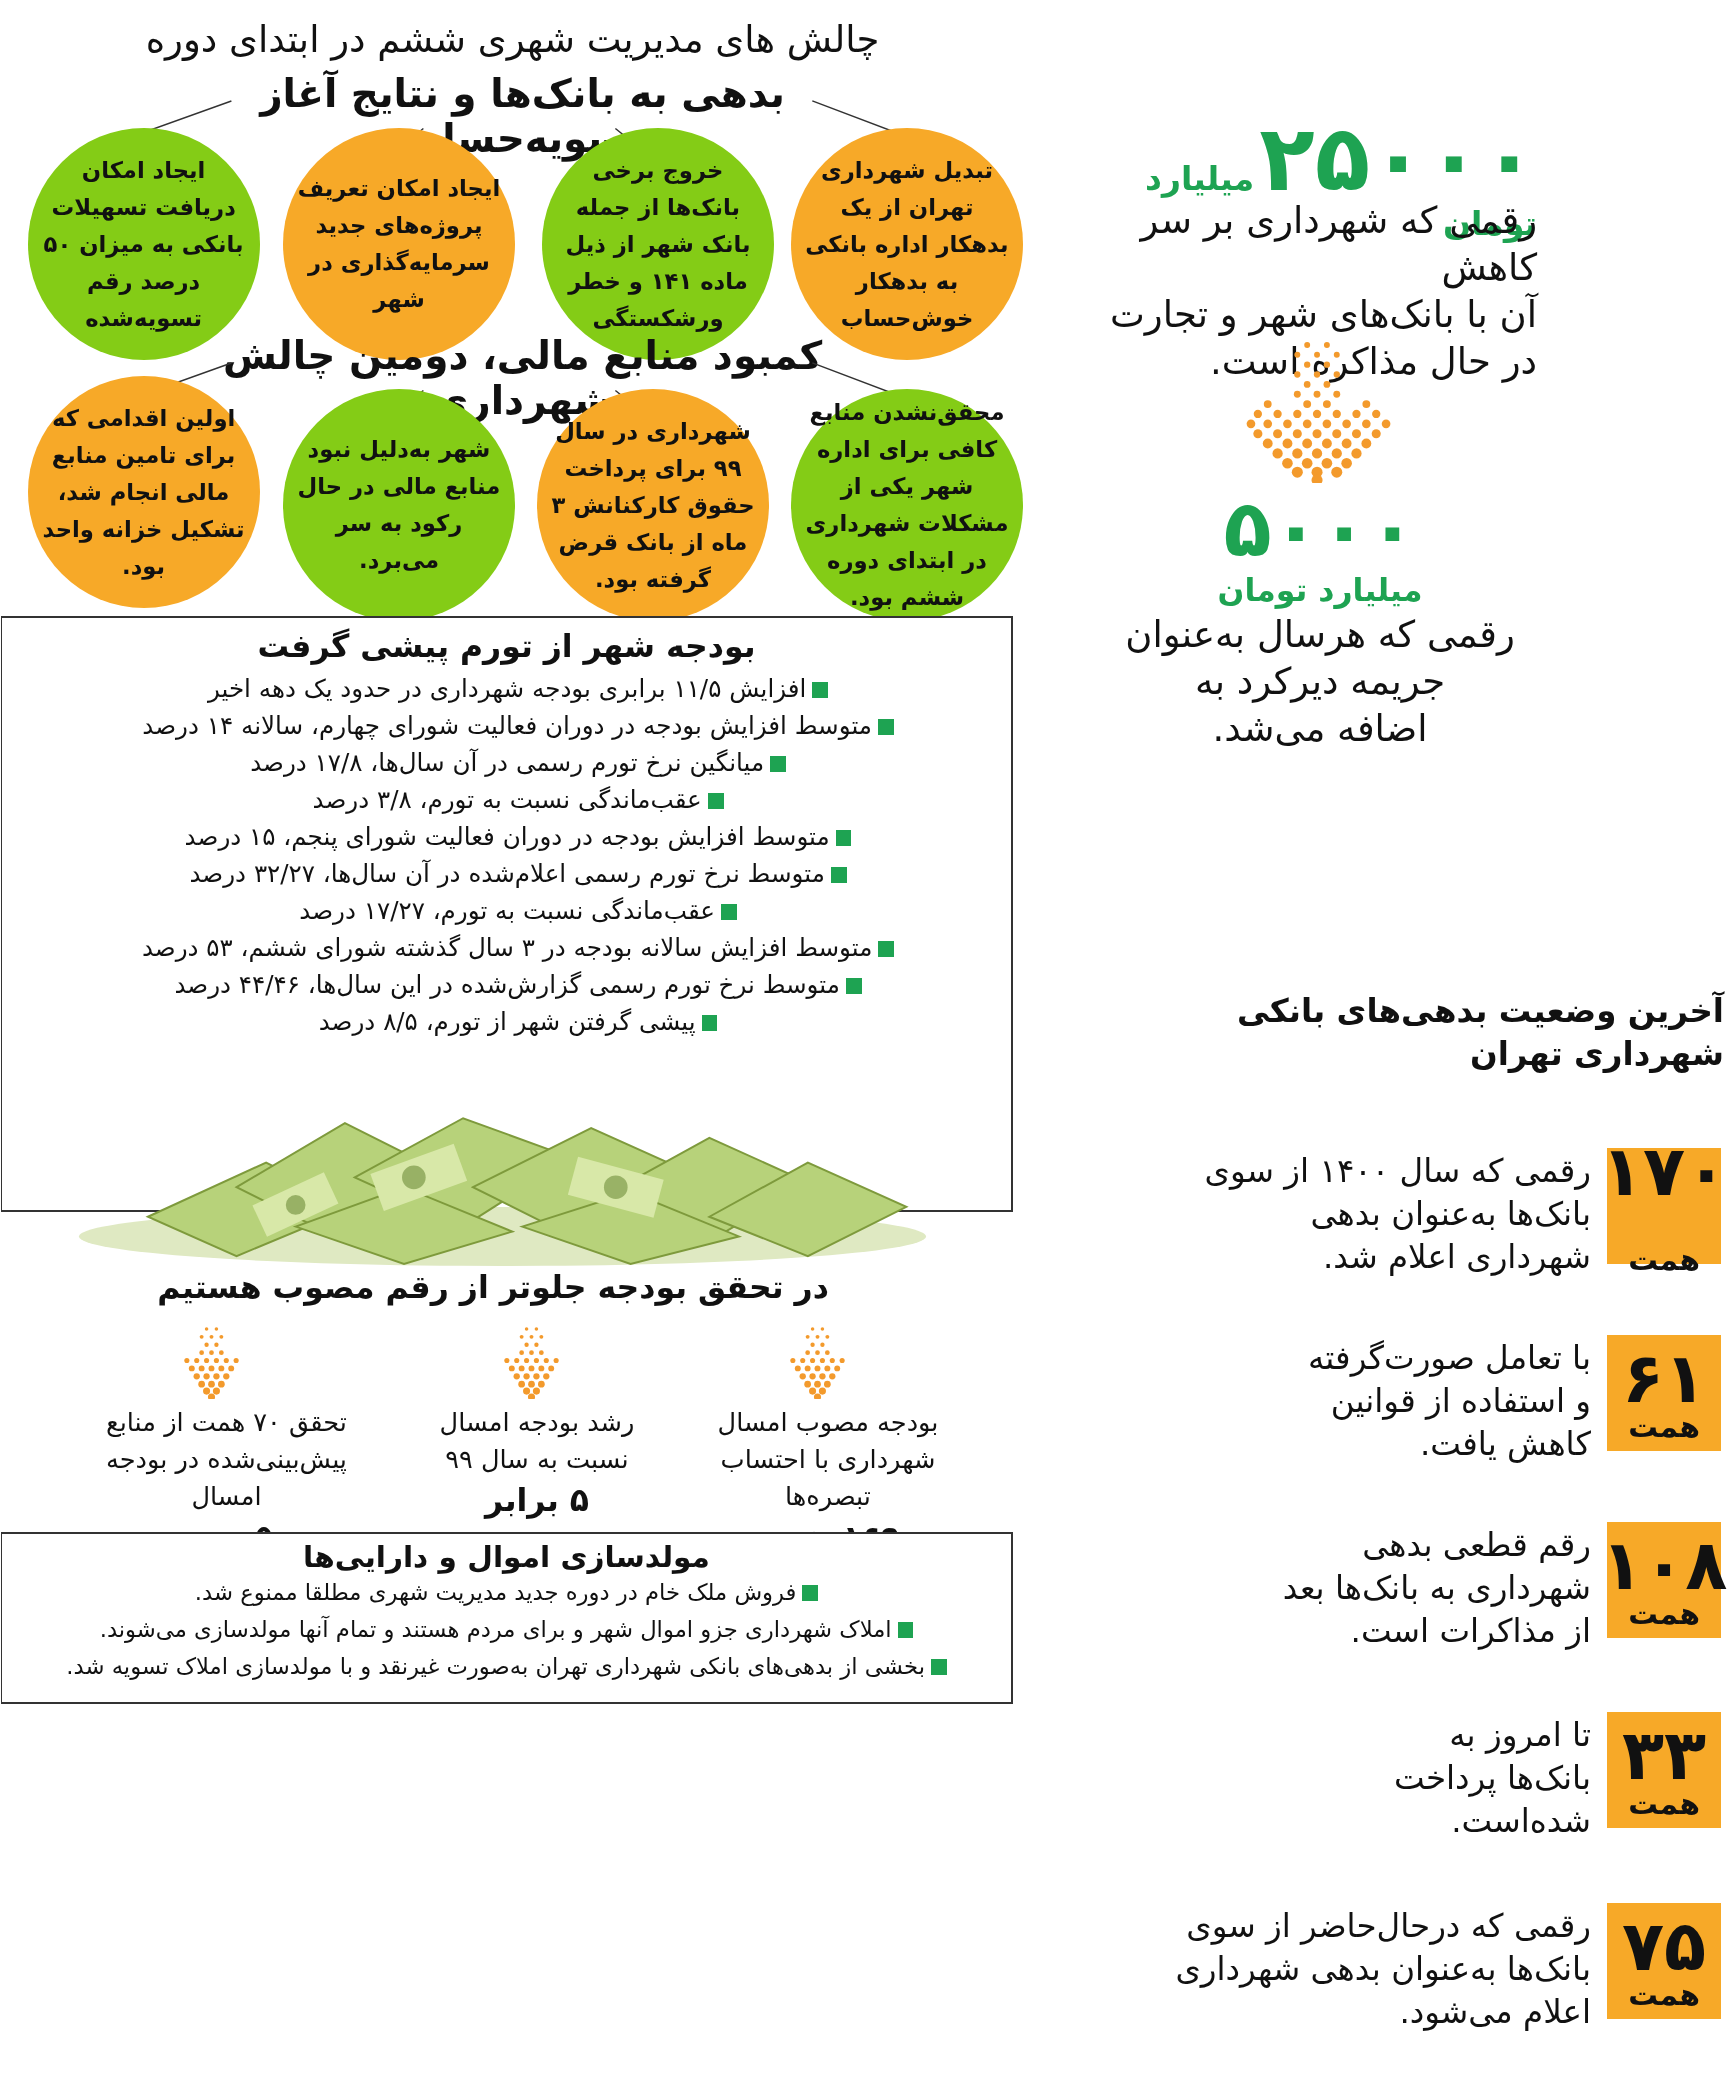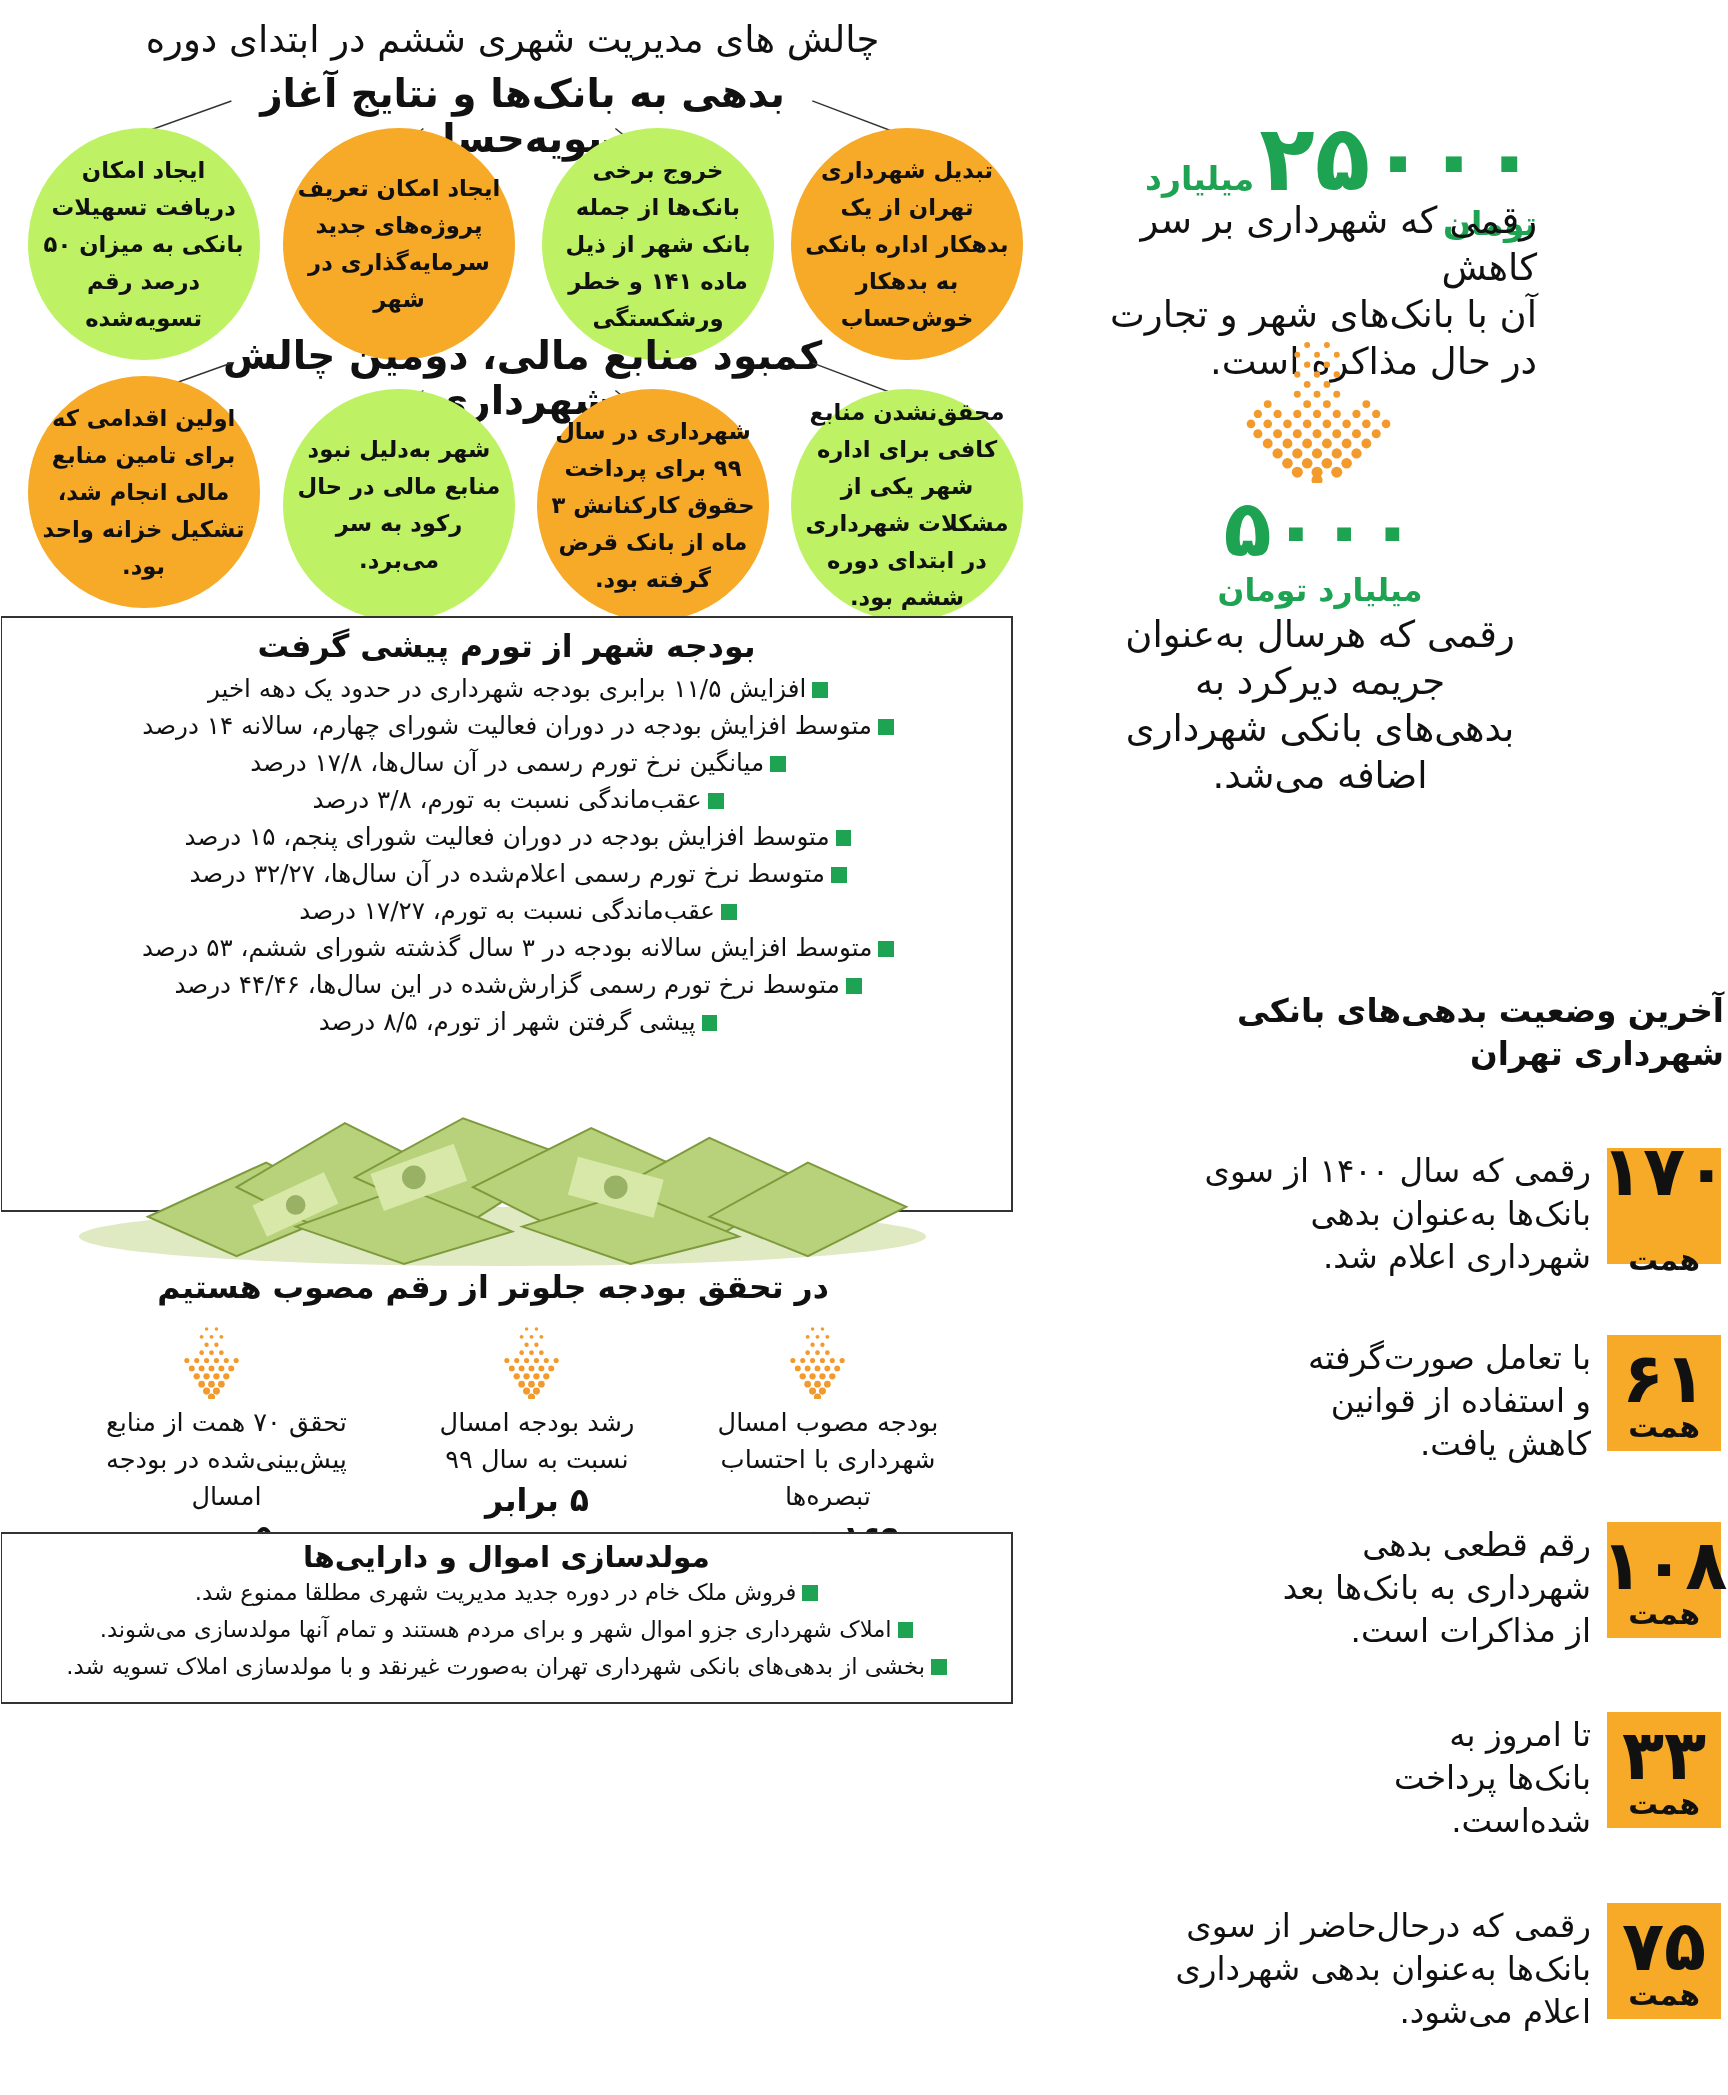--- a/index.html
+++ b/index.html
@@ -5,21 +5,21 @@
   html,body{margin:0;padding:0;background:#ffffff;}
   body{width:1729px;height:2095px;position:relative;overflow:hidden;
        font-family:"DejaVu Sans",sans-serif;color:#111;direction:rtl;}
   .abs{position:absolute;}
   .center{text-align:center;}
   .title-top{left:138px;width:749px;top:17.7px;font-size:37px;text-align:center;}
   .section-h{font-weight:bold;font-size:39px;text-align:center;}
   .circle{position:absolute;width:232px;height:232px;border-radius:50%;
           display:flex;align-items:center;justify-content:center;text-align:center;
           font-weight:bold;font-size:22.7px;line-height:37px;box-sizing:border-box;padding:0 11.8px;}
-  .light{background:#bef264;}
+  .light{background:#84cc16;}
   .dark{background:#F7A928;}
   .box{position:absolute;border:2px solid #333;box-sizing:border-box;background:#fff;}
   .bullet-list{list-style:none;margin:0;padding:0;}
   .bullet-list li{font-size:27.6px;line-height:45px;text-align:center;white-space:nowrap;}
   .sq{display:inline-block;width:15.8px;height:15.8px;background:#1EA352;margin-left:5.9px;vertical-align:middle;}
   .green{color:#1EA352;}
   .big-num{font-weight:bold;font-size:91px;line-height:91px;letter-spacing:2px;}
   .desc{font-size:37px;line-height:47px;}
   .badge{position:absolute;right:0;width:114px;height:116px;background:#F7A928;
          display:flex;flex-direction:column;align-items:center;justify-content:center;}
@@ -323,21 +323,20 @@
   </g>
 </svg>
 
 <div class="abs center" style="left:1133px;width:374px;top:488px;">
   <div class="big-num green" style="font-size:79px;line-height:83px;">۵۰۰۰</div>
   <div class="green" style="font-weight:bold;font-size:31.5px;line-height:39px;">میلیارد تومان</div>
 </div>
 <div class="abs desc center" style="left:1113px;width:414px;top:611px;">
   <div>رقمی که هرسال به‌عنوان</div>
   <div>جریمه دیرکرد به</div>
-  <div>بدهی‌های بانکی شهرداری</div>
   <div>اضافه می‌شد.</div>
 </div>
 
 <div class="abs" style="left:1231px;width:493px;top:990px;text-align:right;font-weight:bold;font-size:32.5px;line-height:43px;">
   <div>آخرین وضعیت بدهی‌های بانکی</div>
   <div>شهرداری تهران</div>
 </div>
 
 <div class="abs" style="left:1084px;width:645px;top:1148px;height:128px;">
   <div class="badge" style="right:7.9px;gap:40px;">

